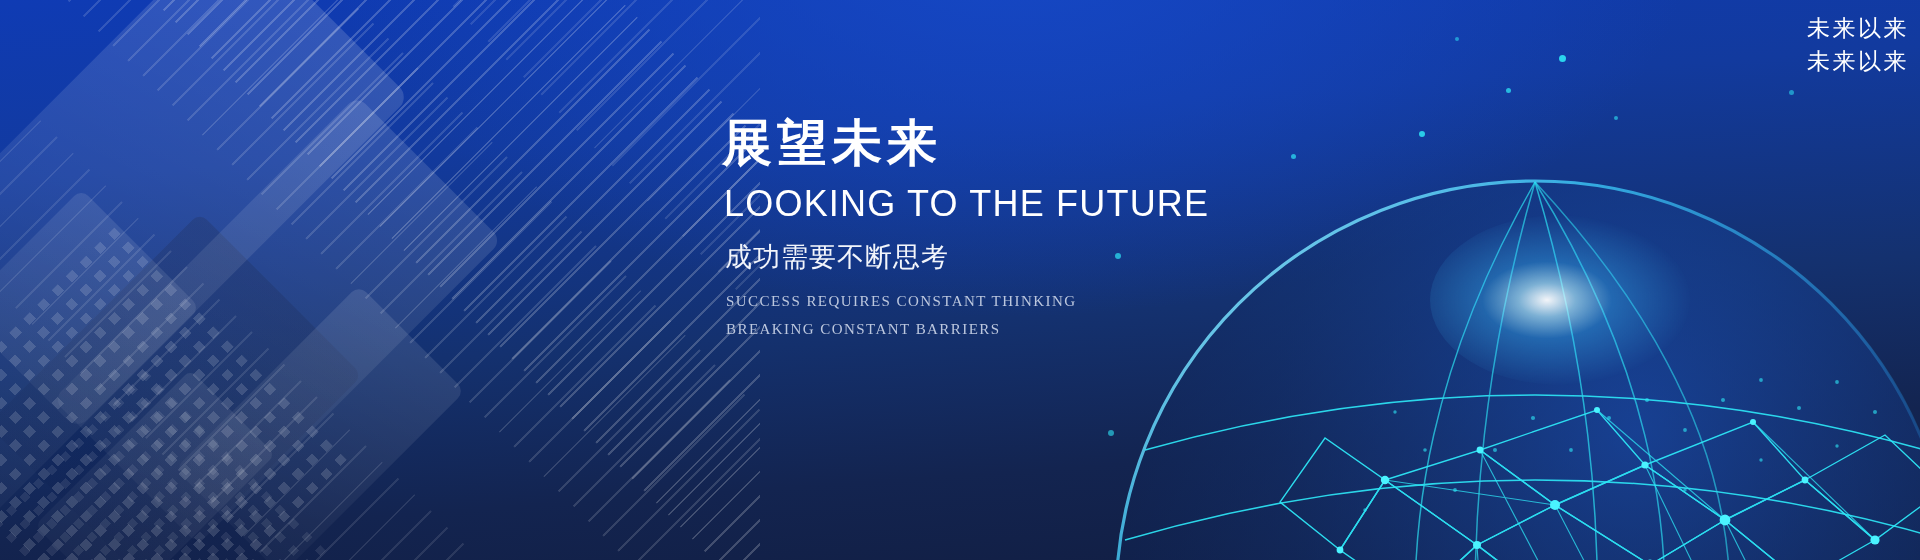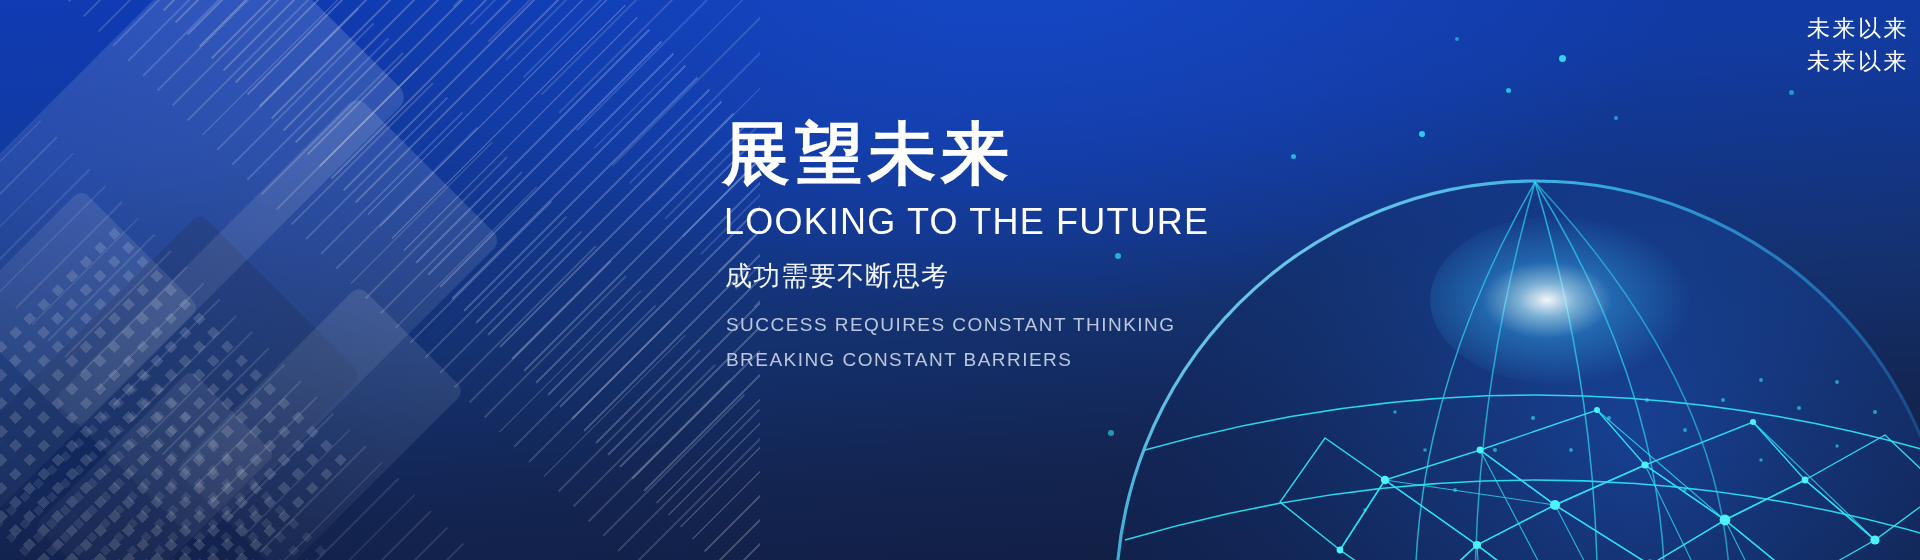--- a/index.html
+++ b/index.html
@@ -182,21 +182,21 @@
   }
 
   
   .text-block {
     position: absolute;
     left: 722px;
     top: 118px;
     width: 560px;
   }
   .headline-cn {
-    font-size: 68px;
+    font-size: 50px;
     font-weight: bold;
     color: #ffffff;
     letter-spacing: 5px;
     line-height: 1.03;
     margin: 0;
     white-space: nowrap;
   }
   .headline-en {
     font-size: 36px;
     font-weight: 400;
@@ -213,25 +213,26 @@
     font-size: 27px;
     color: #f2f5fb;
     letter-spacing: 1px;
     line-height: 1.38;
     white-space: nowrap;
   }
   .sub-en {
     margin: 12px 0 0 4px;
   }
   .sub-en div {
-    font-size: 19px;
+    font-size: 15px;
     color: #bcc7de;
     letter-spacing: 1.45px;
     line-height: 1.85;
     white-space: nowrap;
+    font-family: Liberation Serif, serif;
   }
 
   .corner-text {
     position: absolute;
     right: 36px;
     top: 12px;
     text-align: right;
   }
   .corner-text div {
     font-size: 23px;

